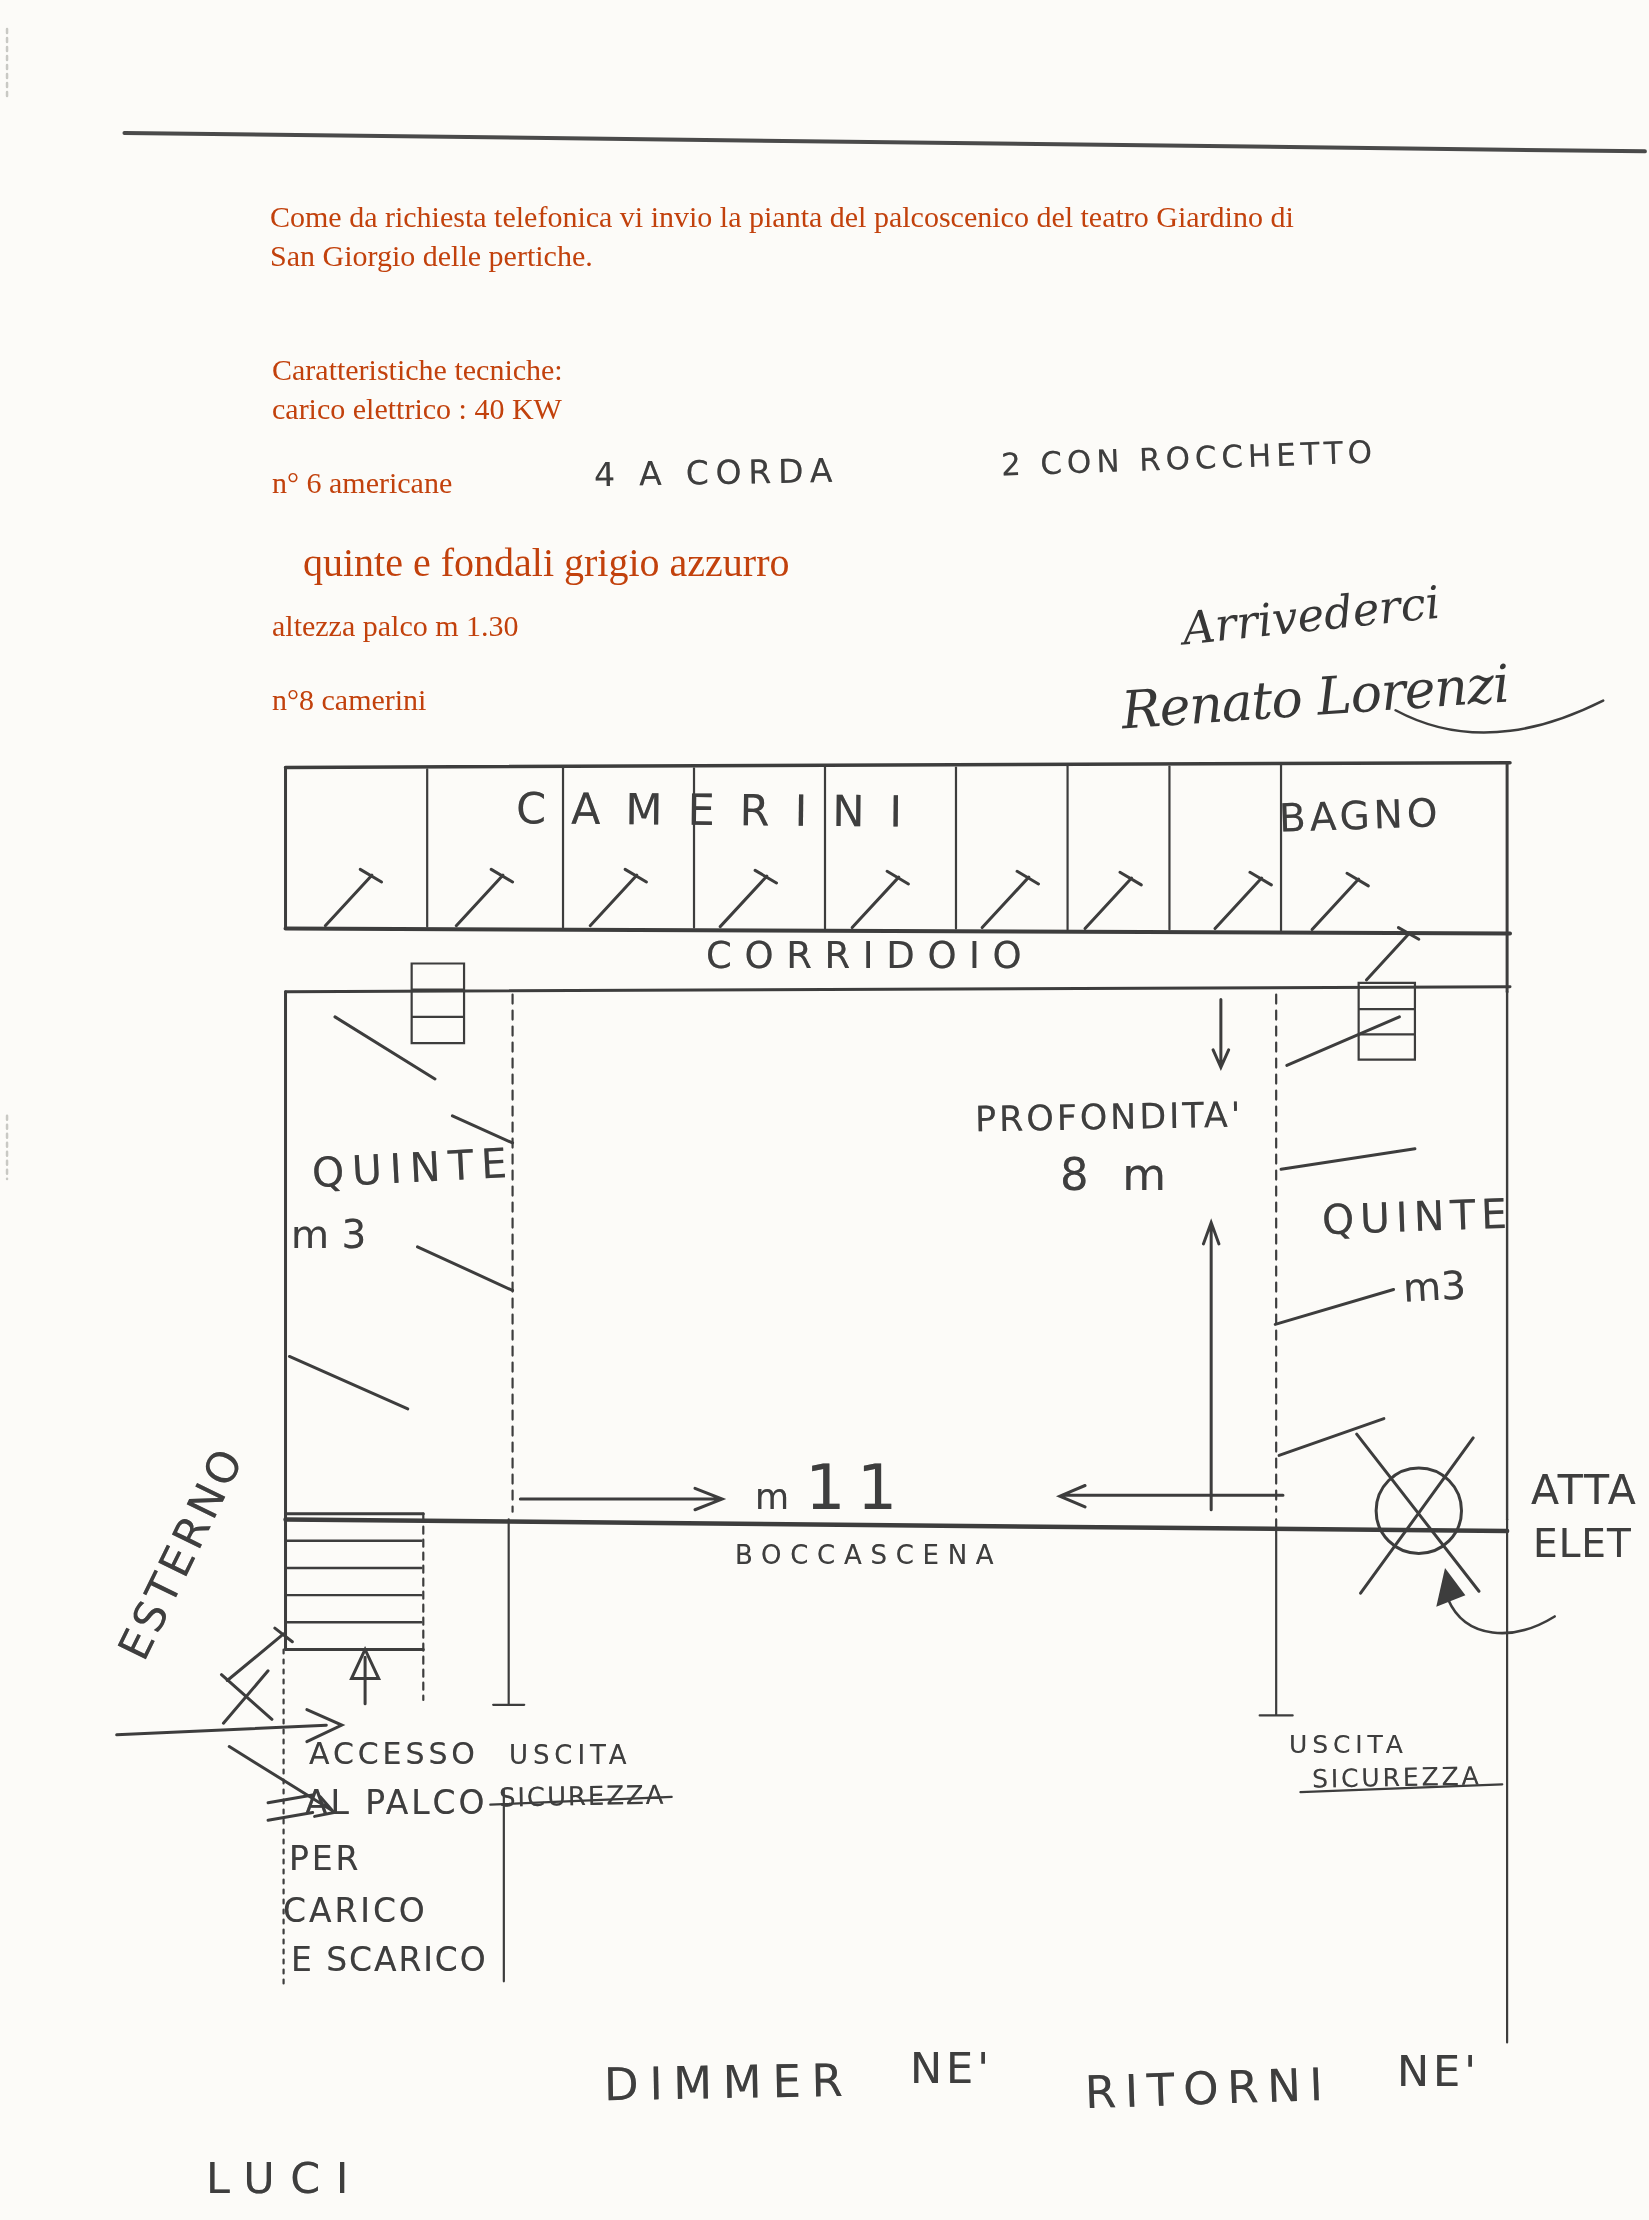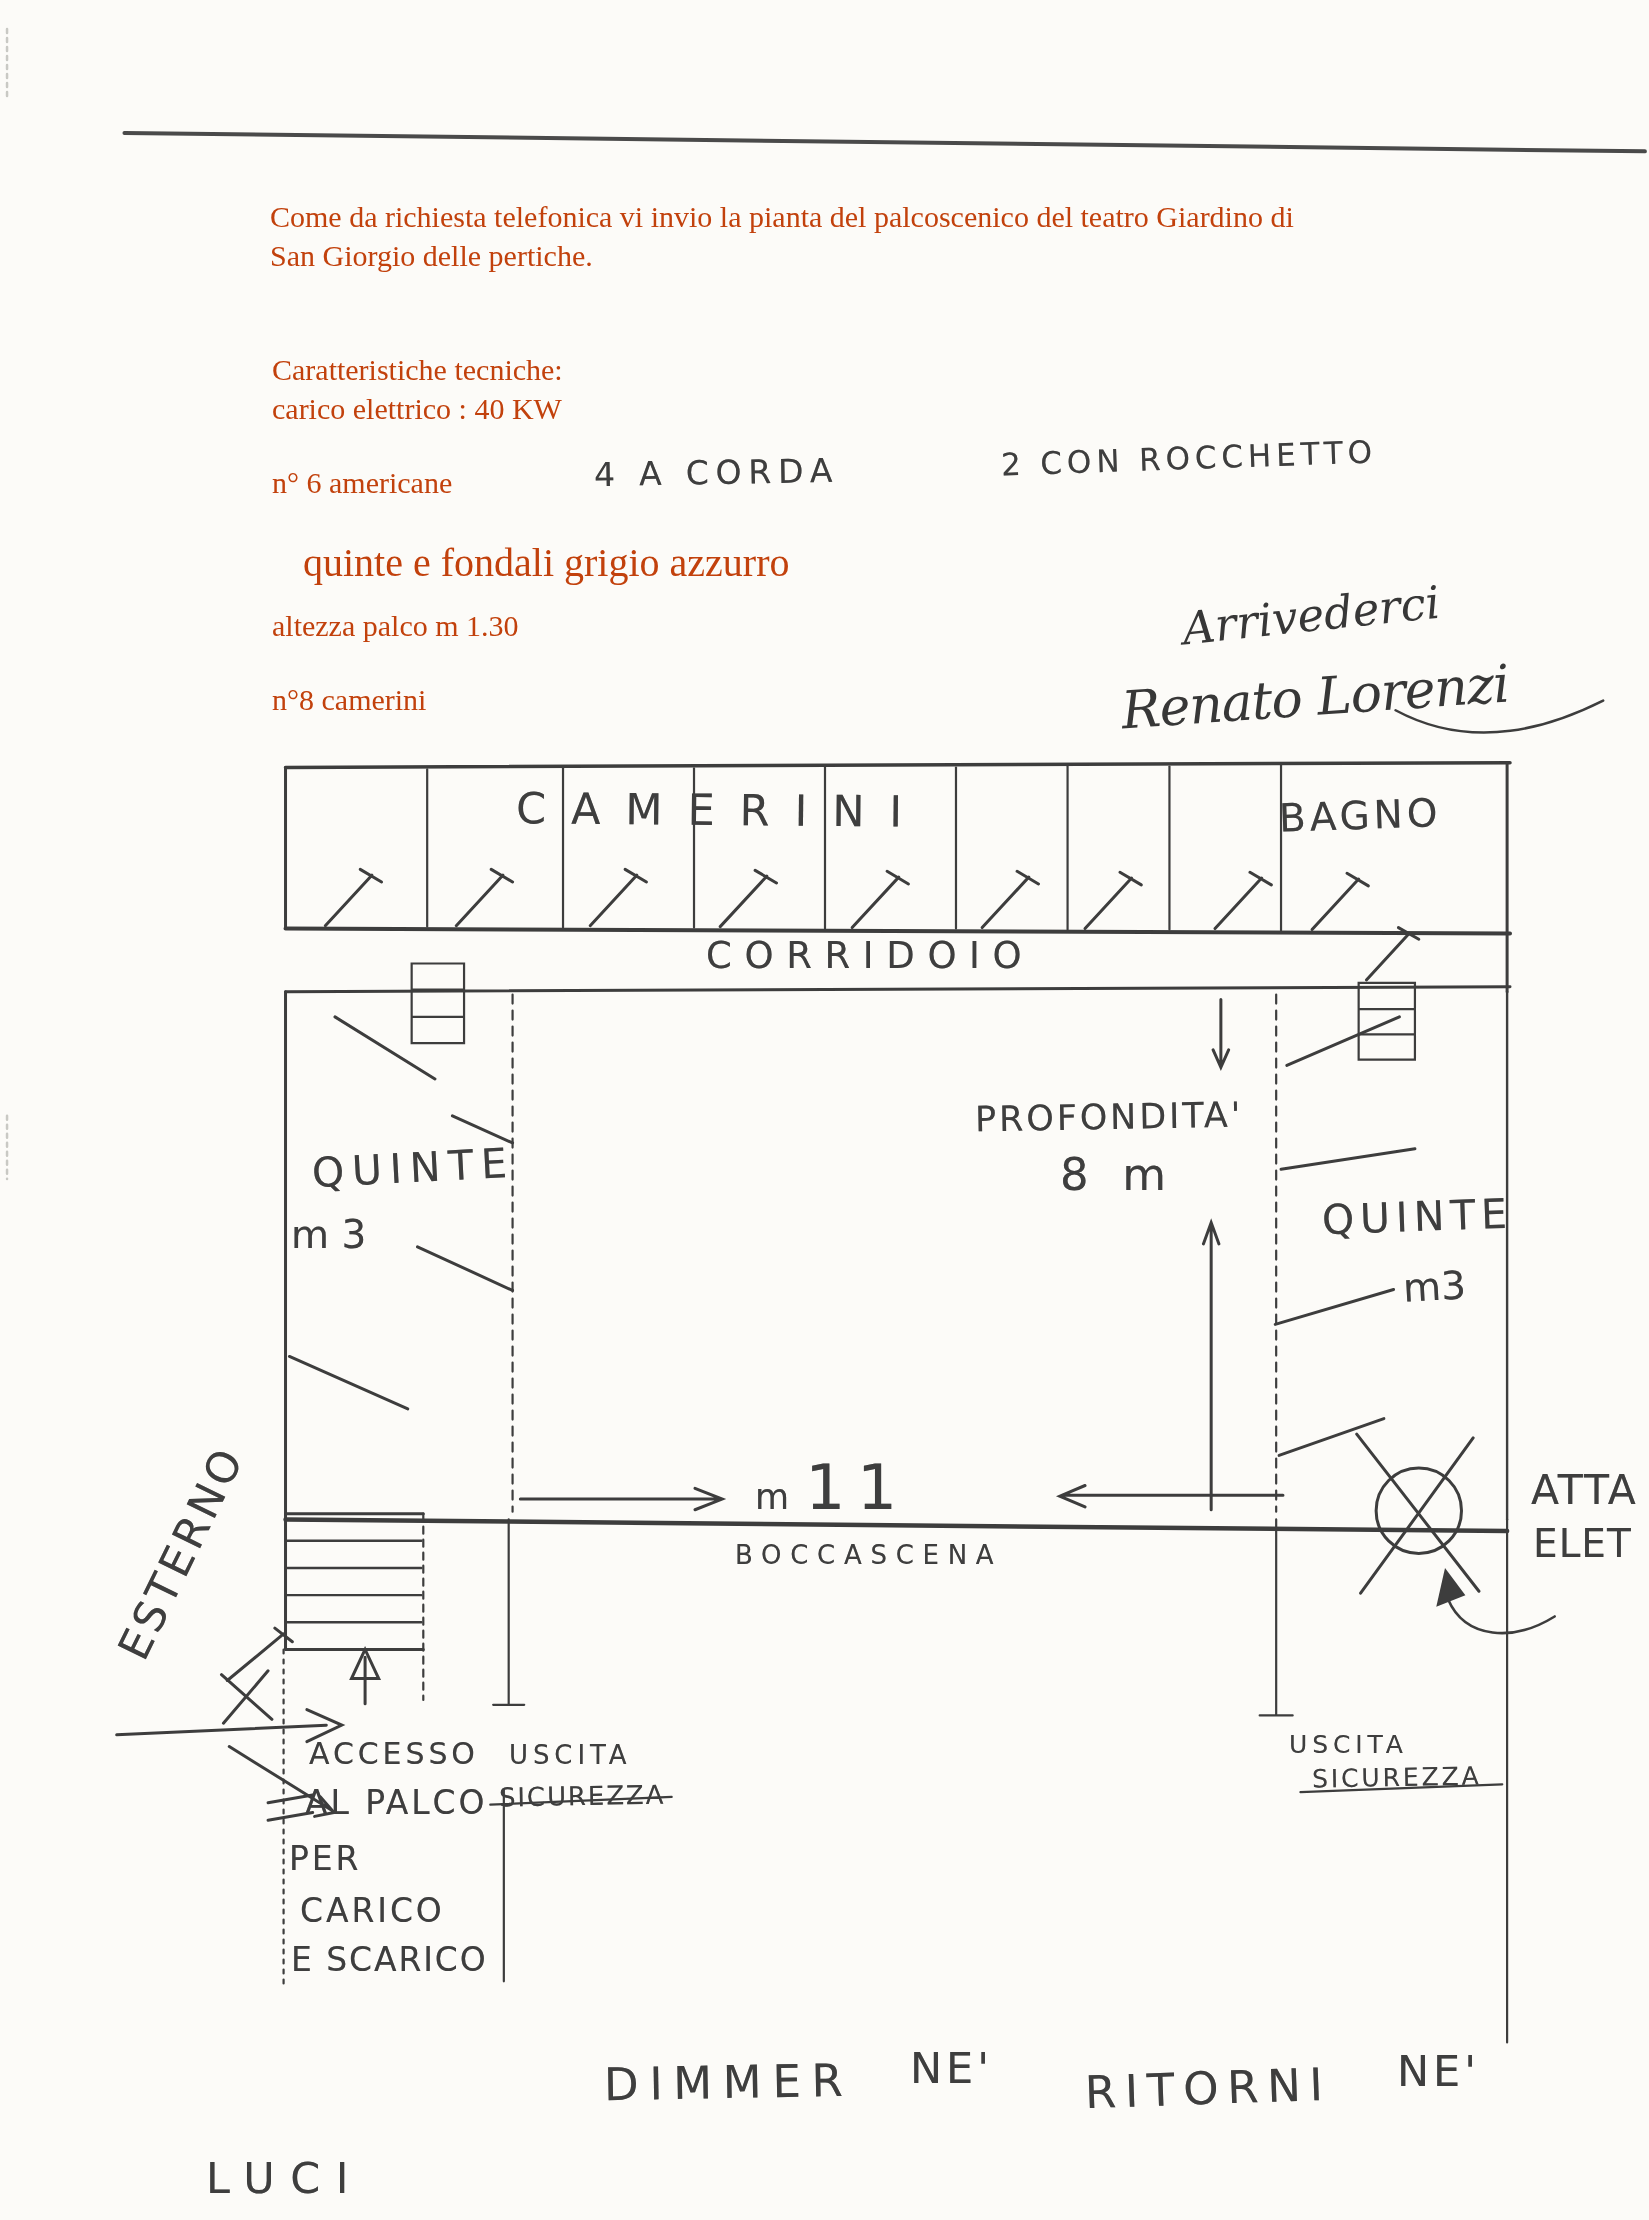--- a/index.html
+++ b/index.html
@@ -173,21 +173,21 @@
     <span>m</span>
     <span style="font-size:63px;letter-spacing:11.6px;margin-left:5px;">11</span>
   </div>
   <div class="label hand" style="left:735px;top:1541px;font-size:26px;letter-spacing:8.7px;">BOCCASCENA</div>
 
   <div class="label hand" style="left:109px;top:1646px;font-size:43px;letter-spacing:3.9px;transform:rotate(-64deg);transform-origin:0 0;">ESTERNO</div>
 
   <div class="label hand" style="left:309px;top:1737px;font-size:30px;letter-spacing:3.9px;">ACCESSO</div>
   <div class="label hand" style="left:305px;top:1784px;font-size:33px;letter-spacing:2.9px;">AL PALCO</div>
   <div class="label hand" style="left:289px;top:1840px;font-size:33px;letter-spacing:2.9px;">PER</div>
-  <div class="label hand" style="left:283px;top:1892px;font-size:33px;letter-spacing:2.9px;margin-left:17px;">CARICO</div>
+  <div class="label hand" style="left:283px;top:1892px;font-size:33px;letter-spacing:2.9px;">CARICO</div>
   <div class="label hand" style="left:291px;top:1941px;font-size:33px;letter-spacing:1.9px;">E SCARICO</div>
 
   <div class="label hand" style="left:509px;top:1741px;font-size:26px;letter-spacing:4.9px;">USCITA</div>
   <div class="label hand" style="left:499px;top:1782px;font-size:26px;letter-spacing:1.9px;transform:rotate(-1deg);">SICUREZZA</div>
 
   <div class="label hand" style="left:1289px;top:1731px;font-size:25px;letter-spacing:4.9px;">USCITA</div>
   <div class="label hand" style="left:1312px;top:1764px;font-size:25px;letter-spacing:2.9px;transform:rotate(-1deg);">SICUREZZA</div>
 
   <div class="label hand" style="left:1531px;top:1467px;font-size:41px;letter-spacing:1.9px;">ATTA</div>
   <div class="label hand" style="left:1533px;top:1522px;font-size:39px;letter-spacing:1px;">ELET</div>

